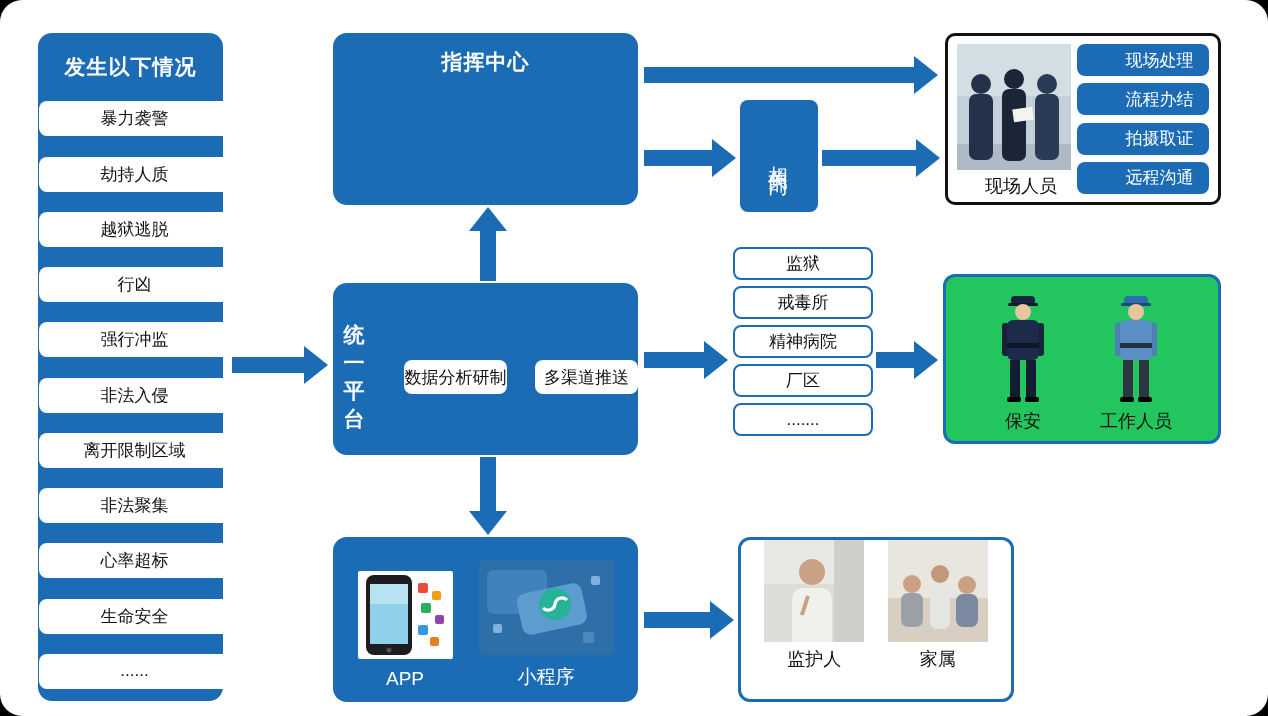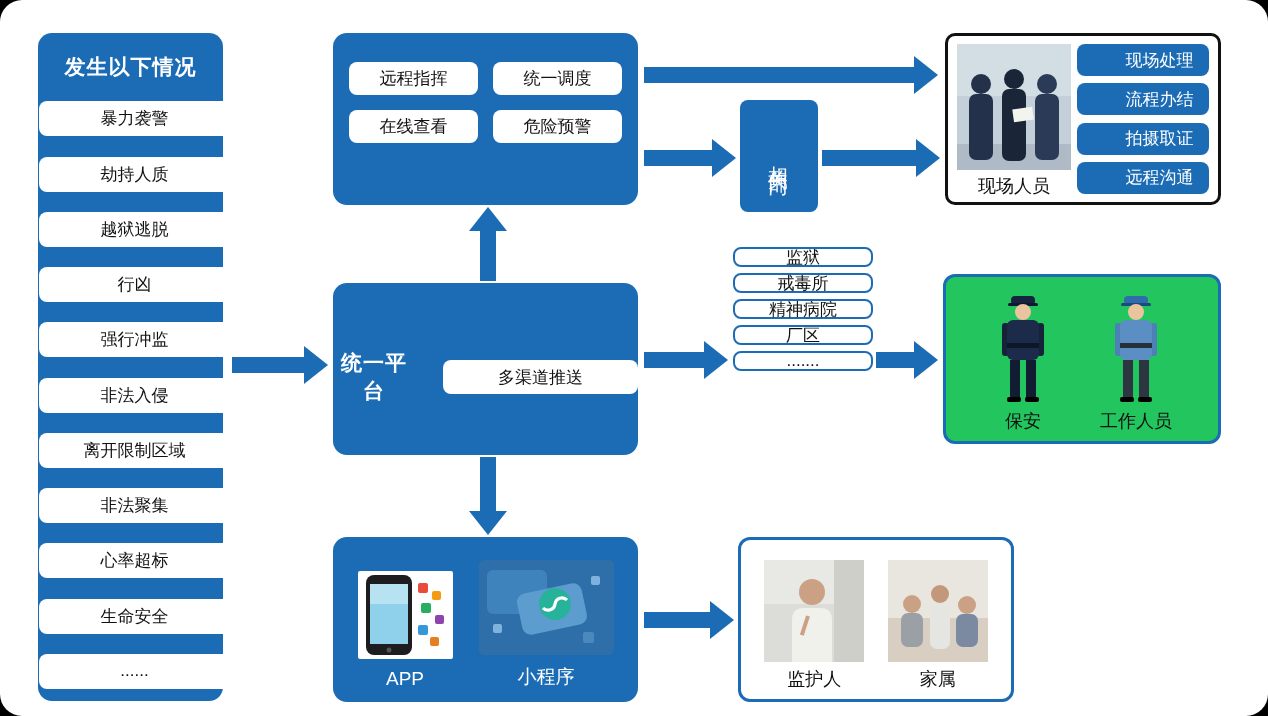--- a/index.html
+++ b/index.html
@@ -19,21 +19,21 @@
     font-size: 17px; height: 35px;
   }
   .pill-blue {
     background: var(--blue, #1b6cb5); color: #fff; border-radius: 8px;
     display: flex; align-items: center; justify-content: center;
     font-size: 17px; height: 32px; padding-left: 33px;
   }
   .pill-outline {
     background: #fff; border: 2px solid var(--blue, #1b6cb5); color: #111; border-radius: 8px;
     display: flex; align-items: center; justify-content: center;
-    font-size: 17px; height: 20px;
+    font-size: 17px; height: 33px;
   }
 
   
   .left-panel {
     left: 38px; top: 33px; width: 185px; height: 668px;
     display: flex; flex-direction: column; align-items: center;
     justify-content: space-between; padding: 20px 10px 12px 10px;
   }
   .left-panel .pill-white { width: 192px; margin-left: 8px; }
 
@@ -62,21 +62,21 @@
   }
 
   
   .field-group {
     position: absolute; left: 945px; top: 33px; width: 276px; height: 172px;
     background: #fff; border: 3px solid #111; border-radius: 10px;
   }
   .field-photo { position: absolute; left: 9px; top: 8px; width: 114px; height: 126px; overflow: hidden; }
   .field-photo svg { display: block; width: 100%; height: 100%; }
   .photo-caption {
-    position: absolute; left: 9px; top: 138px; width: 114px;
+    position: absolute; left: 16px; top: 138px; width: 114px;
     text-align: center; font-size: 18px; color: #111;
   }
   .field-actions {
     position: absolute; right: 9px; top: 8px; width: 132px; height: 150px;
     display: flex; flex-direction: column; justify-content: space-between;
   }
 
   
   .sites-stack {
     position: absolute; left: 733px; top: 247px; width: 140px;
@@ -101,21 +101,21 @@
   .channel-col { display: flex; flex-direction: column; align-items: center; gap: 9px; }
   .channel-col .cap-label { font-size: 19px; color: #fff; }
   .phone-img { width: 95px; height: 88px; background: #fff; border-radius: 2px; overflow: hidden; }
   .mini-img { width: 135px; height: 95px; border-radius: 4px; overflow: hidden; }
   .phone-img svg, .mini-img svg { display: block; width: 100%; height: 100%; }
 
   
   .family-box {
     position: absolute; left: 738px; top: 537px; width: 276px; height: 165px;
     background: #fff; border: 3px solid var(--blue, #1b6cb5); border-radius: 12px;
-    display: flex; justify-content: space-evenly; align-items: flex-end; padding-bottom: 8px;
+    display: flex; justify-content: space-evenly; align-items: flex-start; padding-bottom: 8px;
   }
   .family-col { display: flex; flex-direction: column; align-items: center; gap: 5px; }
   .family-col .cap-label { font-size: 18px; color: #111; }
   .photo-frame { width: 100px; height: 102px; overflow: hidden; }
   .photo-frame svg { display: block; width: 100%; height: 100%; }
 
   
   .arr { position: absolute; }
   .arr .shaft { position: absolute; background: var(--blue, #1b6cb5); }
   .arr .head { position: absolute; width: 0; height: 0; }
@@ -153,30 +153,26 @@
     <div class="pill-white">强行冲监</div>
     <div class="pill-white">非法入侵</div>
     <div class="pill-white">离开限制区域</div>
     <div class="pill-white">非法聚集</div>
     <div class="pill-white">心率超标</div>
     <div class="pill-white">生命安全</div>
     <div class="pill-white">......</div>
   </div>
 
   <div class="panel command-center">
-    <div class="command-grid">
-      <div class="pill-white">远程指挥</div>
-      <div class="pill-white">统一调度</div>
-      <div class="pill-white">在线查看</div>
-      <div class="pill-white">危险预警</div>
-    </div>
+    <div class="panel-title">指挥中心</div>
   </div>
 
   <div class="panel unified-platform">
     <div class="panel-title">统一平台</div>
+    <div class="pill-white">数据分析研制</div>
     <div class="pill-white">多渠道推送</div>
   </div>
 
   <div class="dept-box">相关部门</div>
 
   <div class="field-group">
     <div class="field-photo">
       <svg viewBox="0 0 114 126" preserveAspectRatio="none">
         <rect width="114" height="126" fill="#c3d0da"></rect>
         <rect width="114" height="52" fill="#d3dde4"></rect>

